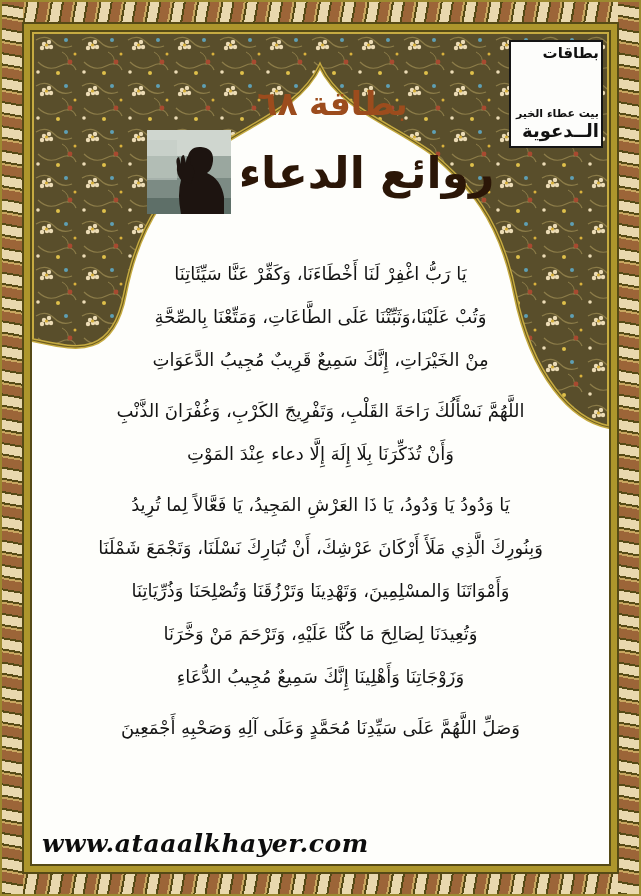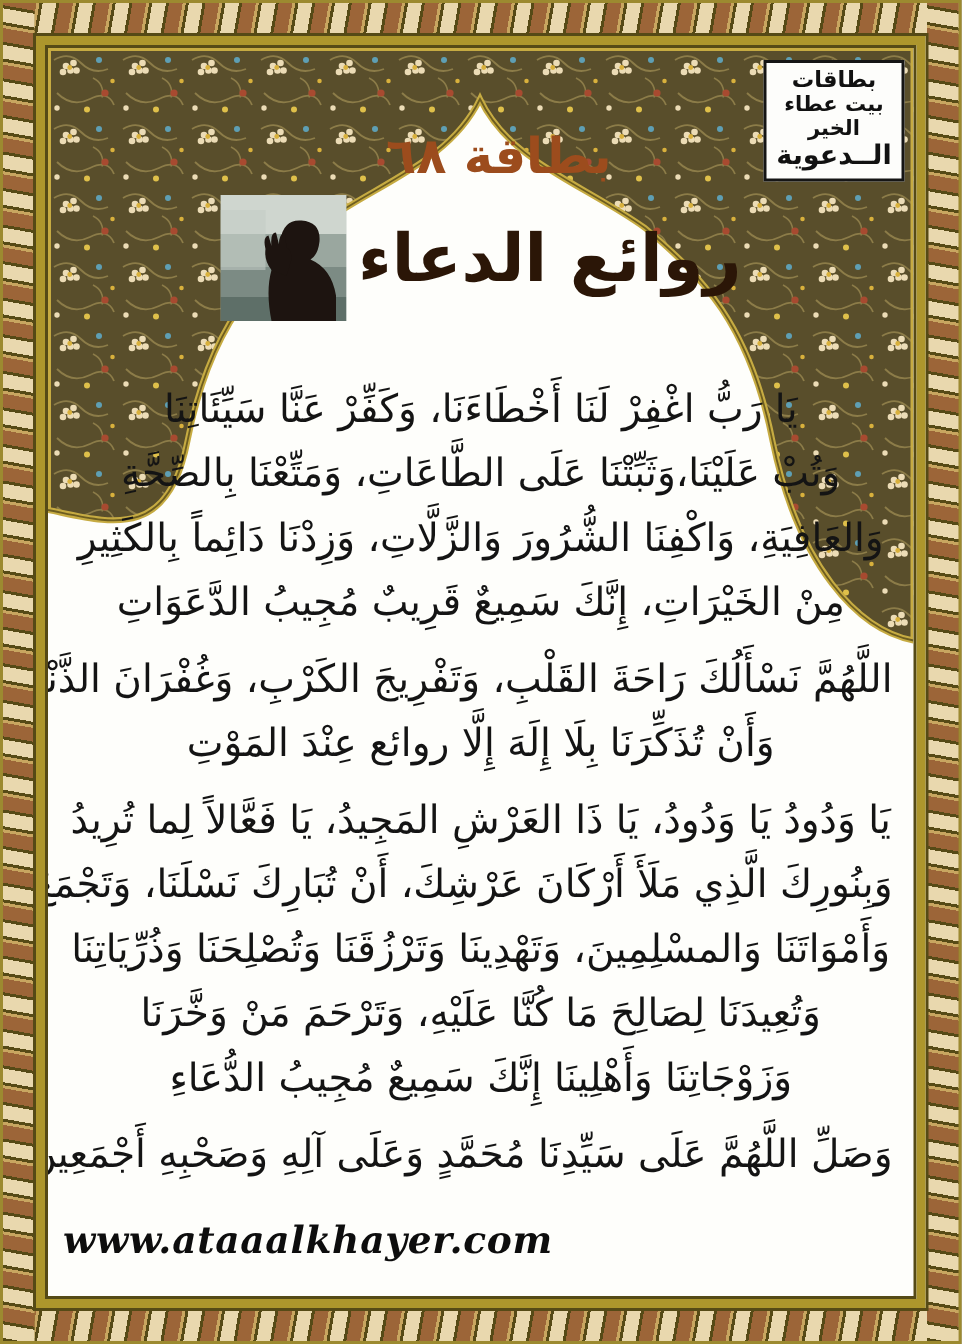--- a/index.html
+++ b/index.html
@@ -24,46 +24,46 @@
   .inner{position:absolute;inset:24px;background:#fefefb;
          border:6px solid #ad962c;
          box-shadow:0 0 0 2px #554a16, inset 0 0 0 2px #554a16;}
   .content{position:absolute;inset:2px;overflow:hidden;}
 
   
   .panel-svg{position:absolute;top:0;left:0;}
 
   
   .stamp{position:absolute;top:8px;right:6px;width:86px;background:#fdfdfb;
-         border:2px solid #151515;padding:3px 2px 4px;text-align:center;
+         border:2px solid #151515;padding:3px 2px 4px;
          color:#111;line-height:1.15;}
   .stamp .l1{font-size:15px;font-weight:bold;}
-  .stamp .l2{font-size:14px;font-weight:bold;}
+  .stamp .l2{font-size:11px;font-weight:bold;margin-top:46px;}
   .stamp .l3{font-size:18px;font-weight:bold;}
 
   
   .card-number{position:absolute;top:52px;left:0;right:0;text-align:center;
                font-size:33px;font-weight:bold;color:#9c4c1d;padding-left:24px;}
   .title-row{position:absolute;top:96px;left:0;right:0;height:88px;
              display:flex;align-items:center;justify-content:center;gap:8px;
              direction:rtl;text-align:right;}
   .page-title{font-size:44px;font-weight:bold;color:#2b1607;
               font-family:"DejaVu Serif","DejaVu Sans",serif;}
   .photo{width:84px;height:84px;flex:0 0 84px;}
   .subtitle{position:absolute;top:188px;left:0;right:0;text-align:center;
             font-size:21px;font-weight:bold;color:#9c4c1d;direction:rtl;}
 
   
   .dua{position:absolute;top:212px;left:14px;right:14px;direction:rtl;
        text-align:center;color:#141414;}
   .dua p{margin:0 0 8px;}
-  .dua .ln{font-size:26px;line-height:43px;white-space:nowrap;}
+  .dua .ln{font-size:18px;line-height:43px;white-space:nowrap;}
 
   
-  .url{position:absolute;bottom:23px;left:10px;color:#0d0d0d;
+  .url{position:absolute;bottom:6px;left:10px;color:#0d0d0d;
        font-family:"DejaVu Serif",serif;font-style:italic;font-weight:bold;
        font-size:25px;letter-spacing:.5px;}
 </style>
 </head>
 <body>
 
 <div class="card">
 
   <div class="band h top"></div>
   <div class="band h bottom"></div>
@@ -128,27 +128,26 @@
           <path d="M30 36 q-2 -8 2 -9 l2 7 q-1 -9 3 -9 l2 8 q0 -8 4 -7 l1 9 q4 2 3 9 l-3 10 l-10 -4 q-5 -6 -4 -14Z" fill="#1d1410"></path>
         </svg>
       </div>
 
 
       <div class="dua">
         <p>
           </p>
           <div class="ln">يَا رَبُّ اغْفِرْ لَنَا أَخْطَاءَنَا، وَكَفِّرْ عَنَّا سَيِّئَاتِنَا</div>
           <div class="ln">وَتُبْ عَلَيْنَا،وَثَبِّتْنَا عَلَى الطَّاعَاتِ، وَمَتِّعْنَا بِالصِّحَّةِ</div>
-          <div class="ln">وَالعَافِيَةِ، وَاكْفِنَا الشُّرُورَ وَالزَّلَّاتِ، وَزِدْنَا دَائِماً بِالكَثِيرِ</div>
           <div class="ln">مِنْ الخَيْرَاتِ، إِنَّكَ سَمِيعٌ قَرِيبٌ مُجِيبُ الدَّعَوَاتِ</div>
         <p></p>
         <p>
           </p>
           <div class="ln">اللَّهُمَّ نَسْأَلُكَ رَاحَةَ القَلْبِ، وَتَفْرِيجَ الكَرْبِ، وَغُفْرَانَ الذَّنْبِ</div>
-          <div class="ln">وَأَنْ تُذَكِّرَنَا بِلَا إِلَهَ إِلَّا روائع عِنْدَ المَوْتِ</div>
+          <div class="ln">وَأَنْ تُذَكِّرَنَا بِلَا إِلَهَ إِلَّا دعاء عِنْدَ المَوْتِ</div>
         <p></p>
         <p>
           </p>
           <div class="ln">يَا وَدُودُ يَا وَدُودُ، يَا ذَا العَرْشِ المَجِيدُ، يَا فَعَّالاً لِما تُرِيدُ</div>
           <div class="ln">وَبِنُورِكَ الَّذِي مَلَأَ أَرْكَانَ عَرْشِكَ، أَنْ تُبَارِكَ نَسْلَنَا، وَتَجْمَعَ شَمْلَنَا</div>
           <div class="ln">وَأَمْوَاتَنَا وَالمسْلِمِينَ، وَتَهْدِينَا وَتَرْزُقَنَا وَتُصْلِحَنَا وَذُرِّيَاتِنَا</div>
           <div class="ln">وَتُعِيدَنَا لِصَالِحَ مَا كُنَّا عَلَيْهِ، وَتَرْحَمَ مَنْ وَخَّرَنَا</div>
           <div class="ln">وَزَوْجَاتِنَا وَأَهْلِينَا إِنَّكَ سَمِيعٌ مُجِيبُ الدُّعَاءِ</div>
         <p></p>
         <p>

